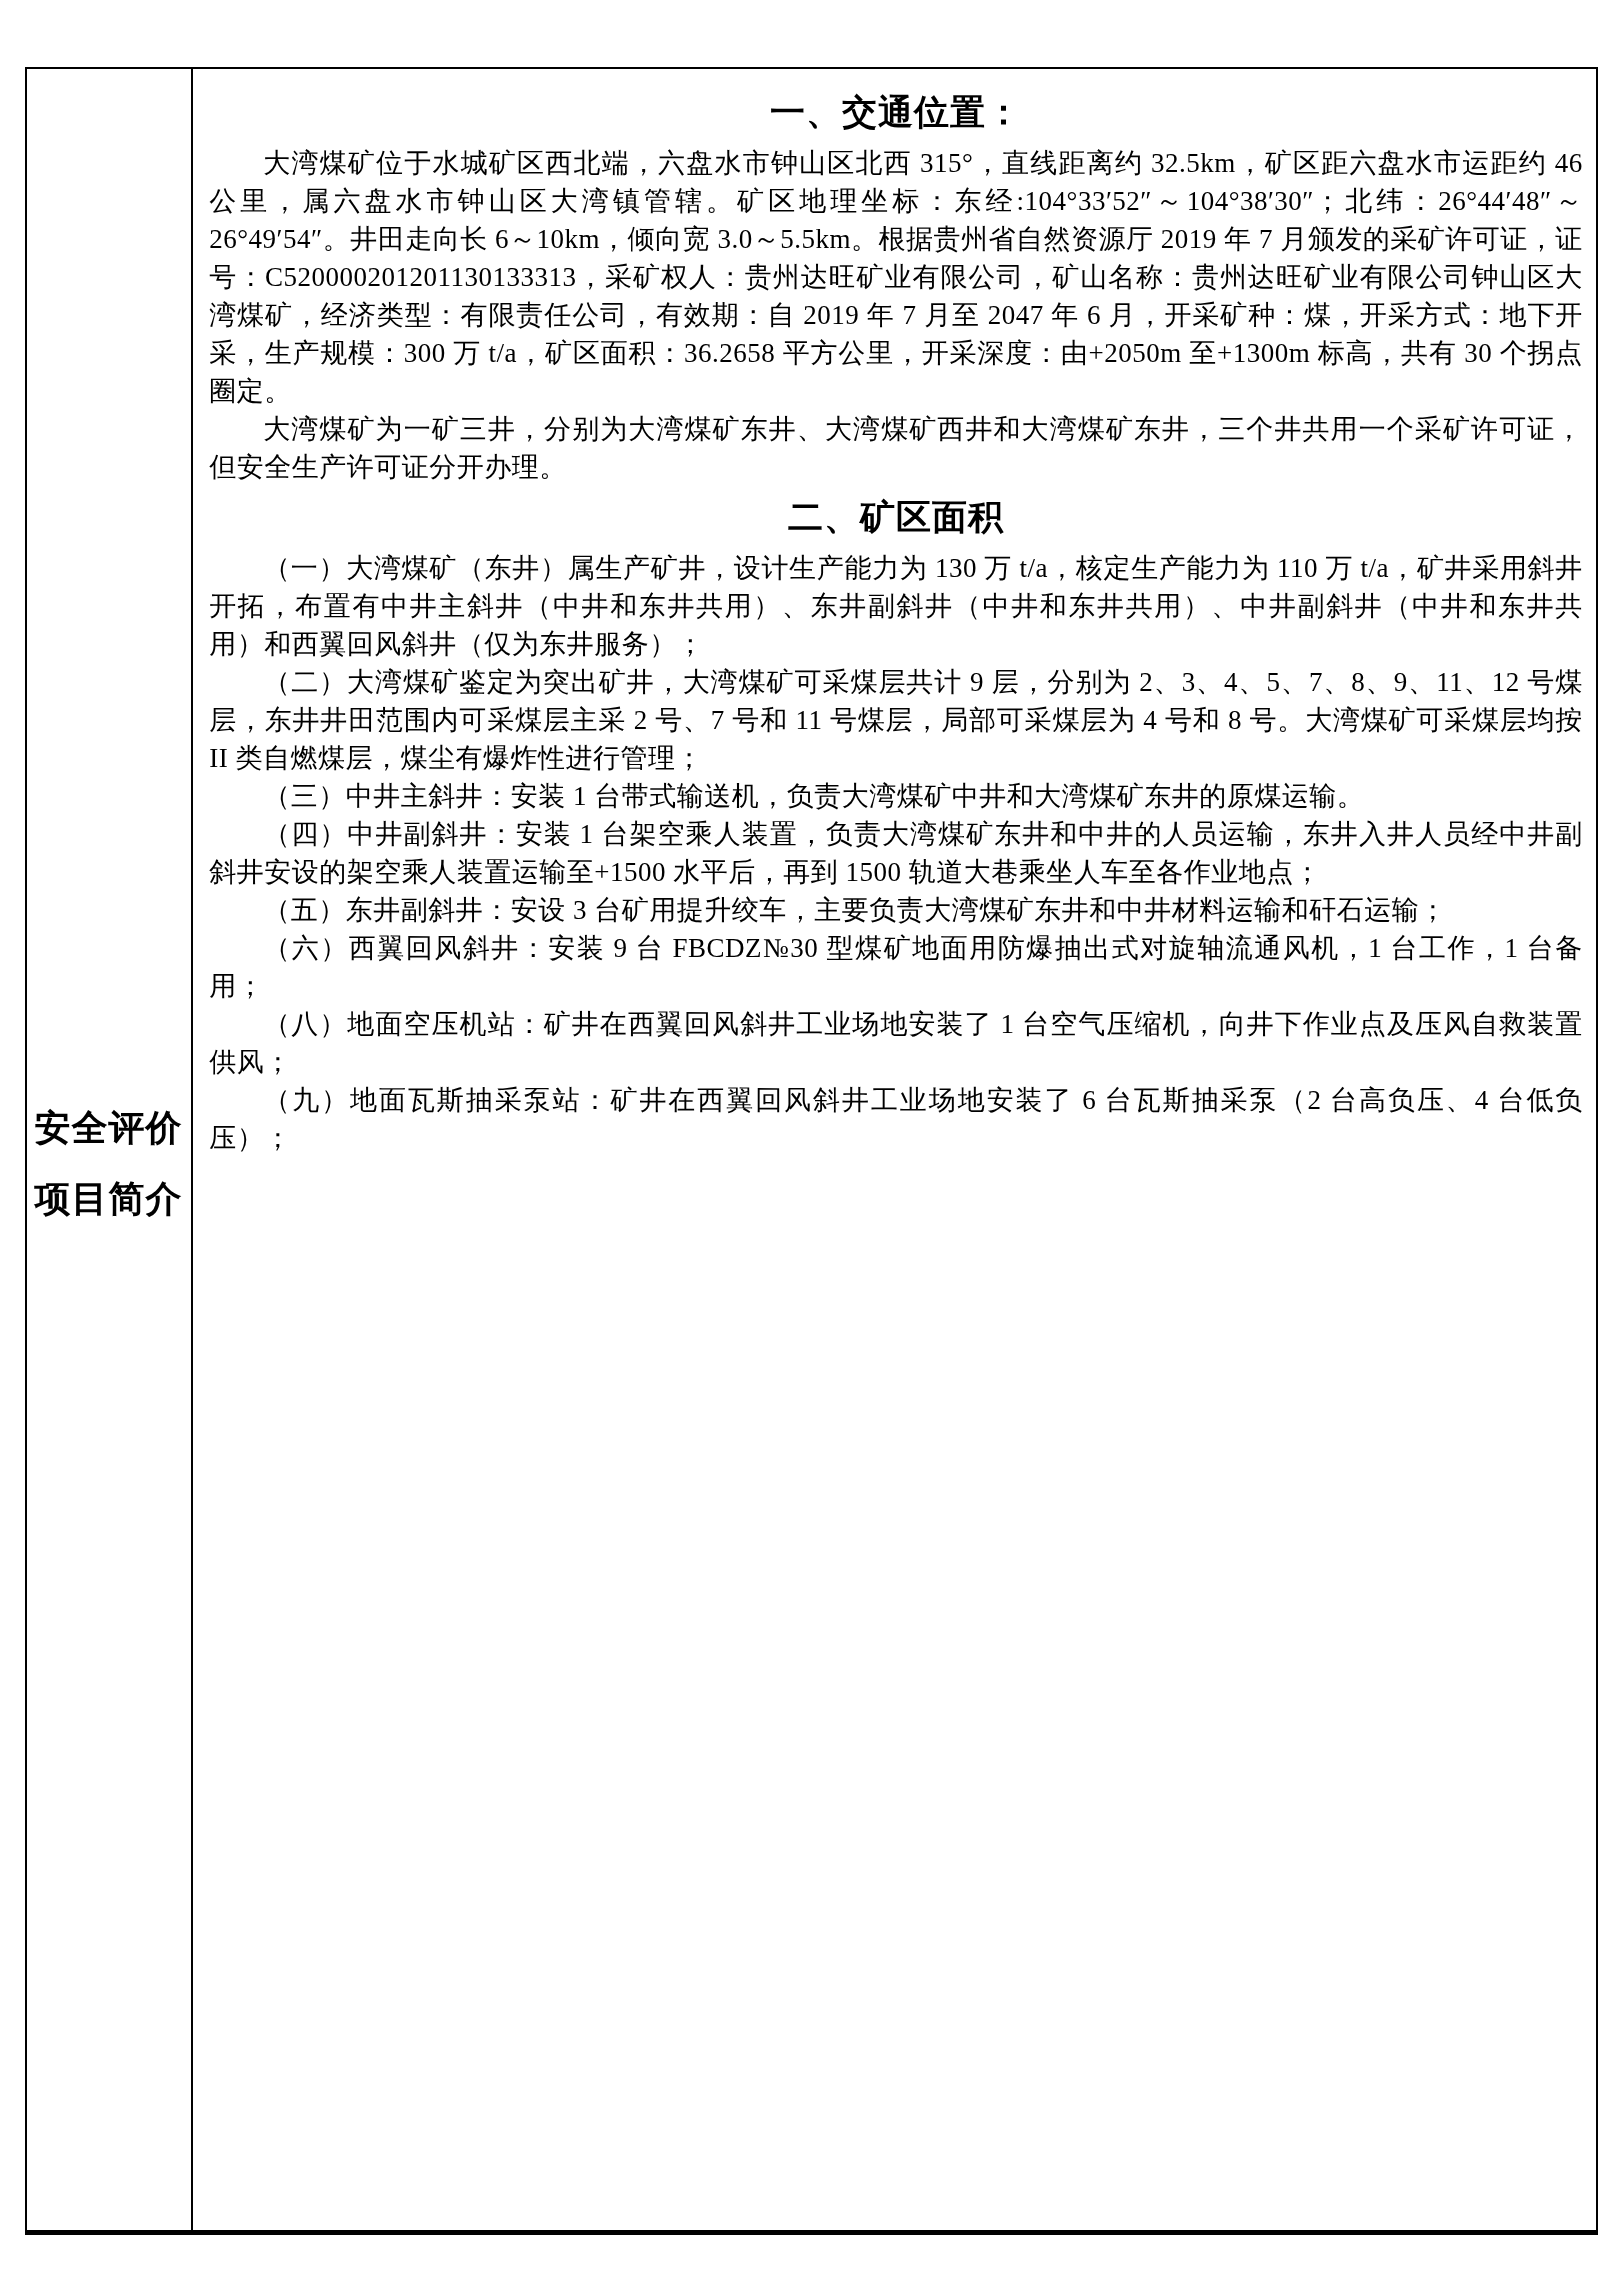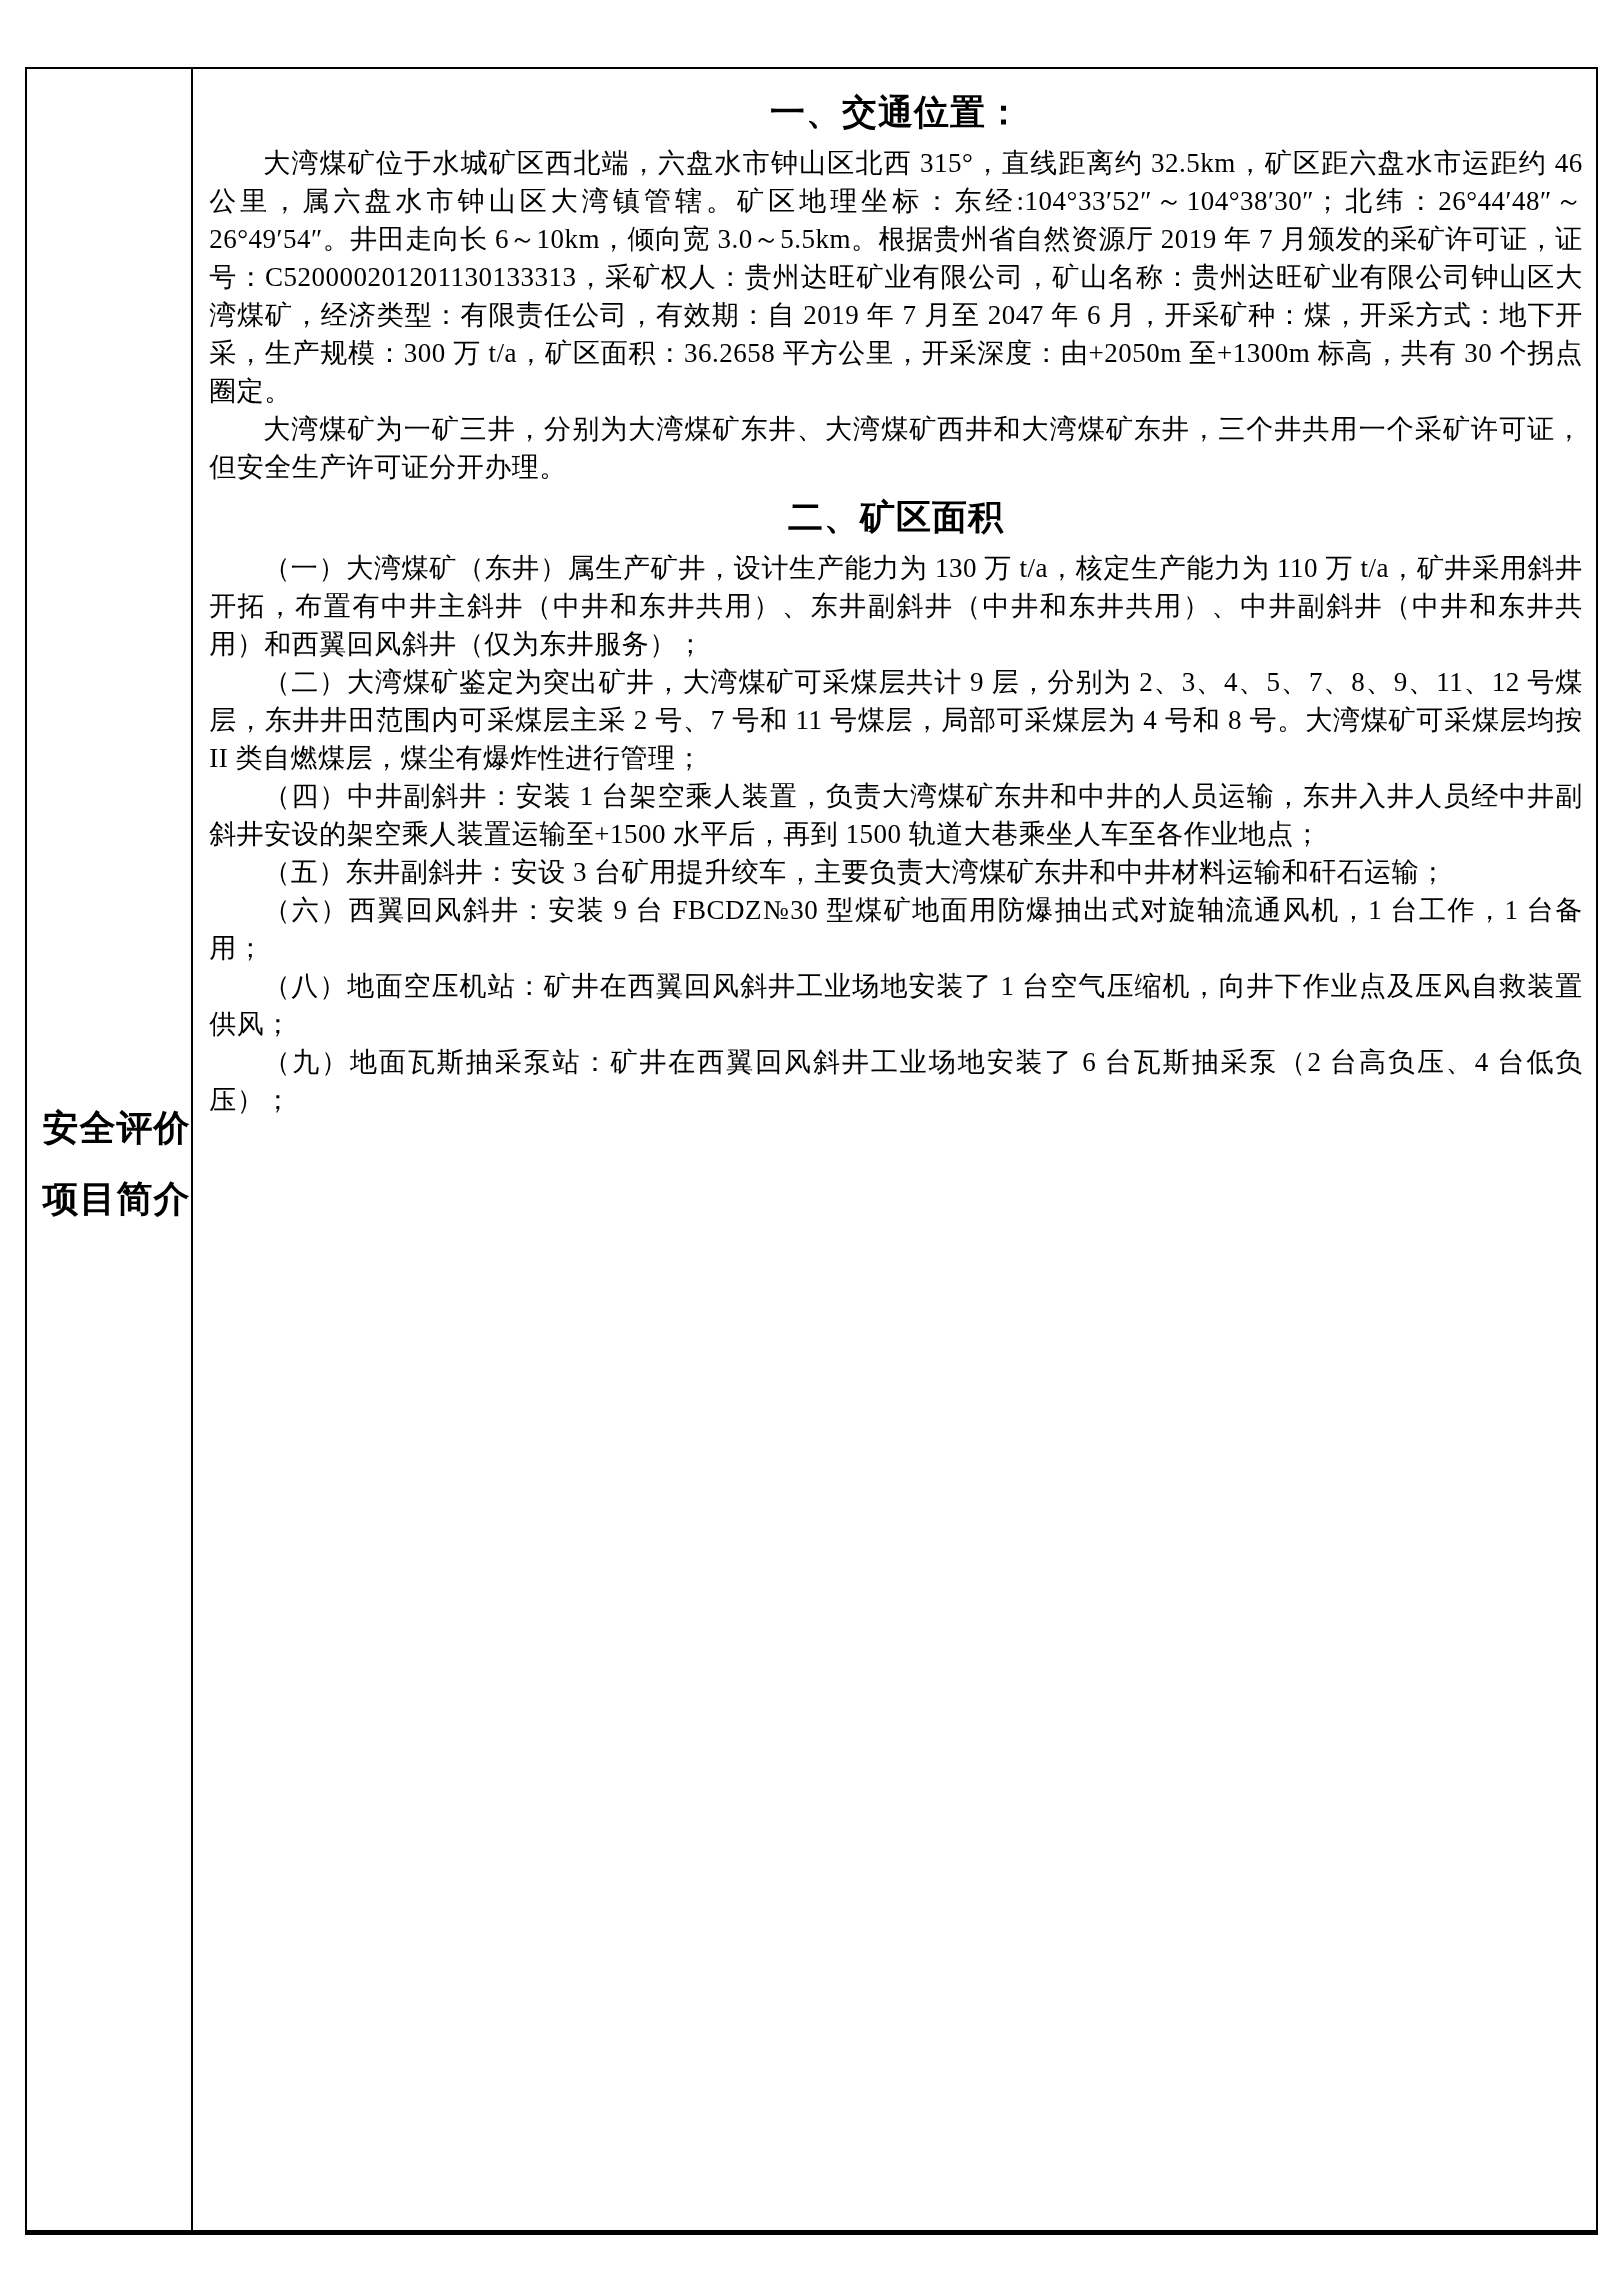--- a/index.html
+++ b/index.html
@@ -30,21 +30,21 @@
     display: flex;
     background: #ffffff;
   }
   .cell-left {
     flex: 0 0 166px;
     box-sizing: border-box;
     border-right: 2.9px solid #000000;
     display: flex;
     flex-direction: column;
     justify-content: center;
-    align-items: flex-end;
+    align-items: center;
     padding-top: 29px;
   }
   .hdr-line {
     font-size: 36px;
     font-weight: bold;
     line-height: 71px;
     letter-spacing: 1px;
     white-space: nowrap;
   }
   .cell-right {
@@ -79,20 +79,21 @@
       <div class="hdr-line">项目简介</div>
     </div>
 
     <div class="cell-right">
       <div class="heading">一、交通位置：</div>
       <div class="para">大湾煤矿位于水城矿区西北端，六盘水市钟山区北西 315°，直线距离约 32.5km，矿区距六盘水市运距约 46 公里，属六盘水市钟山区大湾镇管辖。矿区地理坐标：东经:104°33′52″～104°38′30″；北纬：26°44′48″～26°49′54″。井田走向长 6～10km，倾向宽 3.0～5.5km。根据贵州省自然资源厅 2019 年 7 月颁发的采矿许可证，证号：C520000201201130133313，采矿权人：贵州达旺矿业有限公司，矿山名称：贵州达旺矿业有限公司钟山区大湾煤矿，经济类型：有限责任公司，有效期：自 2019 年 7 月至 2047 年 6 月，开采矿种：煤，开采方式：地下开采，生产规模：300 万 t/a，矿区面积：36.2658 平方公里，开采深度：由+2050m 至+1300m 标高，共有 30 个拐点圈定。</div>
       <div class="para">大湾煤矿为一矿三井，分别为大湾煤矿东井、大湾煤矿西井和大湾煤矿东井，三个井共用一个采矿许可证，但安全生产许可证分开办理。</div>
       <div class="heading">二、矿区面积</div>
       <div class="para">（一）大湾煤矿（东井）属生产矿井，设计生产能力为 130 万 t/a，核定生产能力为 110 万 t/a，矿井采用斜井开拓，布置有中井主斜井（中井和东井共用）、东井副斜井（中井和东井共用）、中井副斜井（中井和东井共用）和西翼回风斜井（仅为东井服务）；</div>
       <div class="para">（二）大湾煤矿鉴定为突出矿井，大湾煤矿可采煤层共计 9 层，分别为 2、3、4、5、7、8、9、11、12 号煤层，东井井田范围内可采煤层主采 2 号、7 号和 11 号煤层，局部可采煤层为 4 号和 8 号。大湾煤矿可采煤层均按 II 类自燃煤层，煤尘有爆炸性进行管理；</div>
+      <div class="para">（三）中井主斜井：安装 1 台带式输送机，负责大湾煤矿中井和大湾煤矿东井的原煤运输。</div>
       <div class="para">（四）中井副斜井：安装 1 台架空乘人装置，负责大湾煤矿东井和中井的人员运输，东井入井人员经中井副斜井安设的架空乘人装置运输至+1500 水平后，再到 1500 轨道大巷乘坐人车至各作业地点；</div>
       <div class="para">（五）东井副斜井：安设 3 台矿用提升绞车，主要负责大湾煤矿东井和中井材料运输和矸石运输；</div>
       <div class="para">（六）西翼回风斜井：安装 9 台 FBCDZ№30 型煤矿地面用防爆抽出式对旋轴流通风机，1 台工作，1 台备用；</div>
       <div class="para">（八）地面空压机站：矿井在西翼回风斜井工业场地安装了 1 台空气压缩机，向井下作业点及压风自救装置供风；</div>
       <div class="para">（九）地面瓦斯抽采泵站：矿井在西翼回风斜井工业场地安装了 6 台瓦斯抽采泵（2 台高负压、4 台低负压）；</div>
 
     </div>
 
   </div>
 </div>

